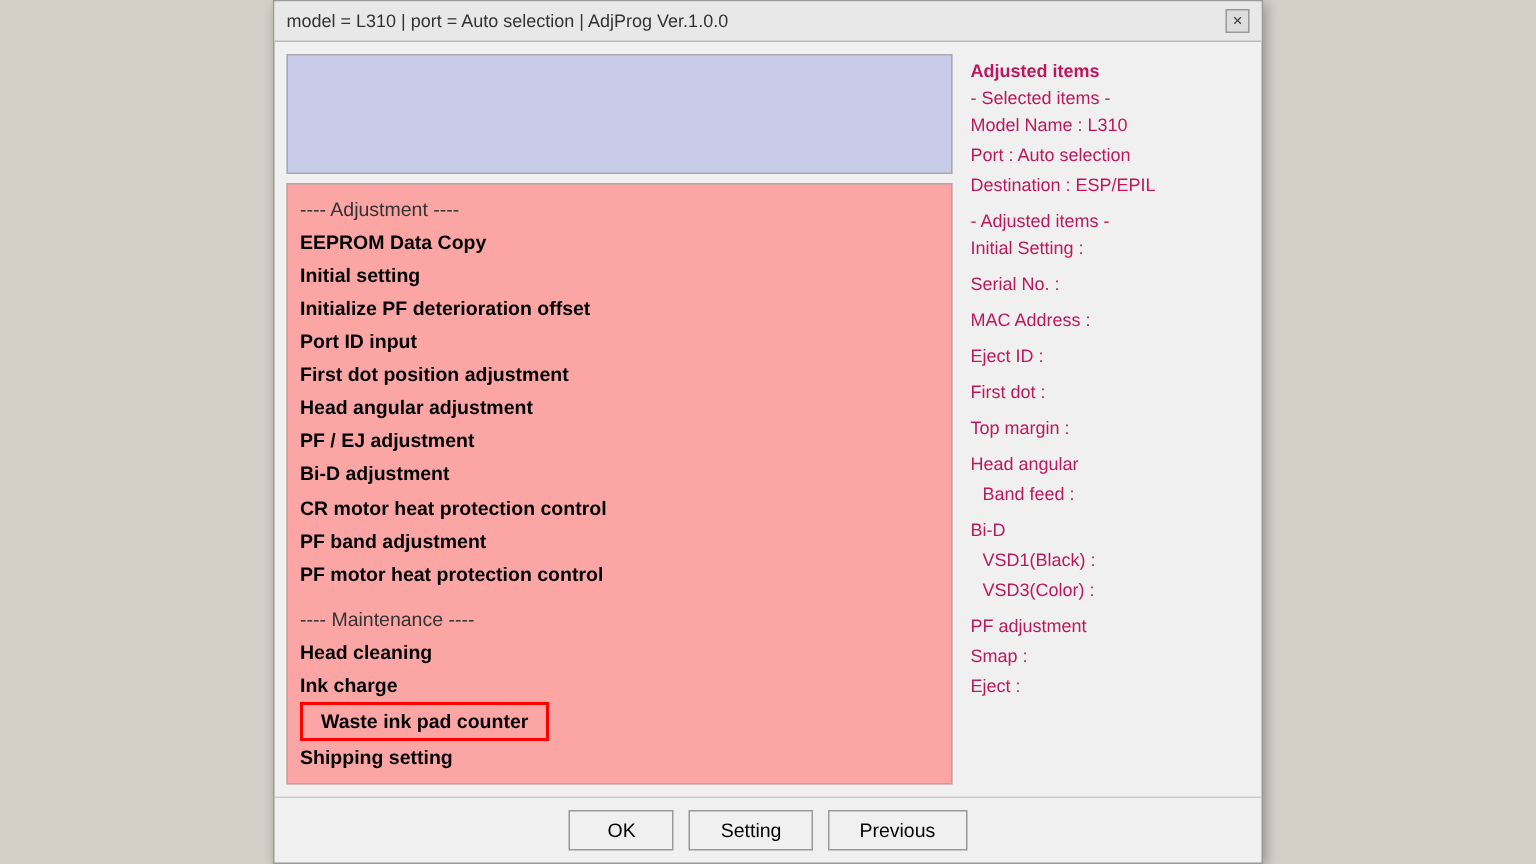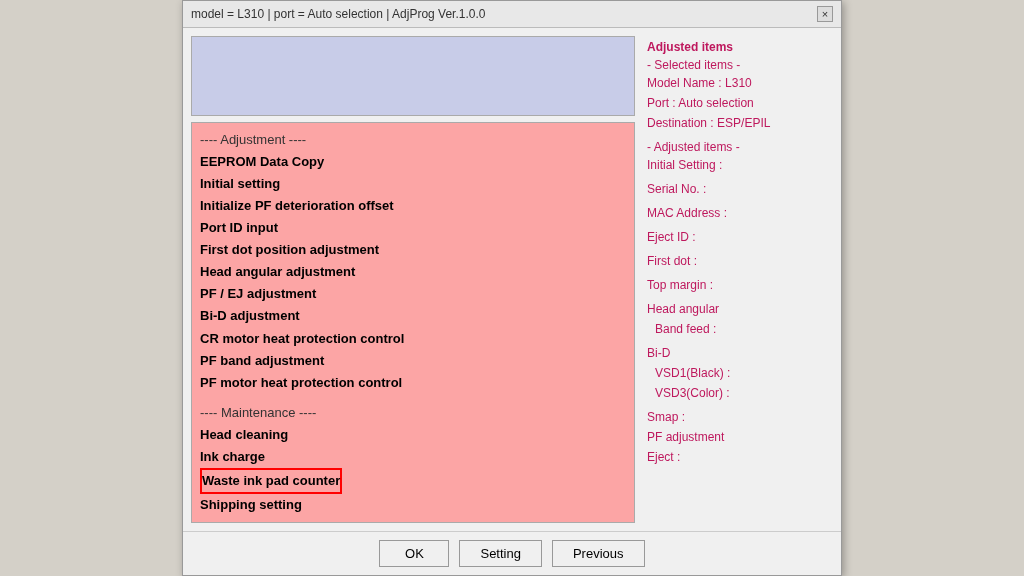--- a/index.html
+++ b/index.html
@@ -79,21 +79,21 @@
       cursor: pointer;
       white-space: nowrap;
       font-weight: bold;
     }
     .menu-section-header {
       font-weight: normal;
       color: #333;
     }
     .menu-item-highlighted {
       border: 2px solid red;
-      padding: 0 0;
+      padding: 0 12px;
       display: inline-block;
     }
     .right-panel {
       width: 190px;
       font-size: 12px;
       color: #be185d;
       padding: 4px;
     }
     .right-panel-title {
       font-weight: bold;
@@ -189,22 +189,22 @@
       <div style="height:4px;"></div>
       <div class="right-item">Top margin :</div>
       <div style="height:4px;"></div>
       <div class="right-item">Head angular</div>
       <div class="right-item right-indent">Band feed :</div>
       <div style="height:4px;"></div>
       <div class="right-item">Bi-D</div>
       <div class="right-item right-indent">VSD1(Black) :</div>
       <div class="right-item right-indent">VSD3(Color) :</div>
       <div style="height:4px;"></div>
+      <div class="right-item">PF adjustment</div>
       <div class="right-item">Smap :</div>
-      <div class="right-item">PF adjustment</div>
       <div class="right-item">Eject :</div>
     </div>
   </div>
 
   <div class="buttons-row">
     <button class="btn">OK</button>
     <button class="btn">Setting</button>
     <button class="btn">Previous</button>
   </div>
 </div>

